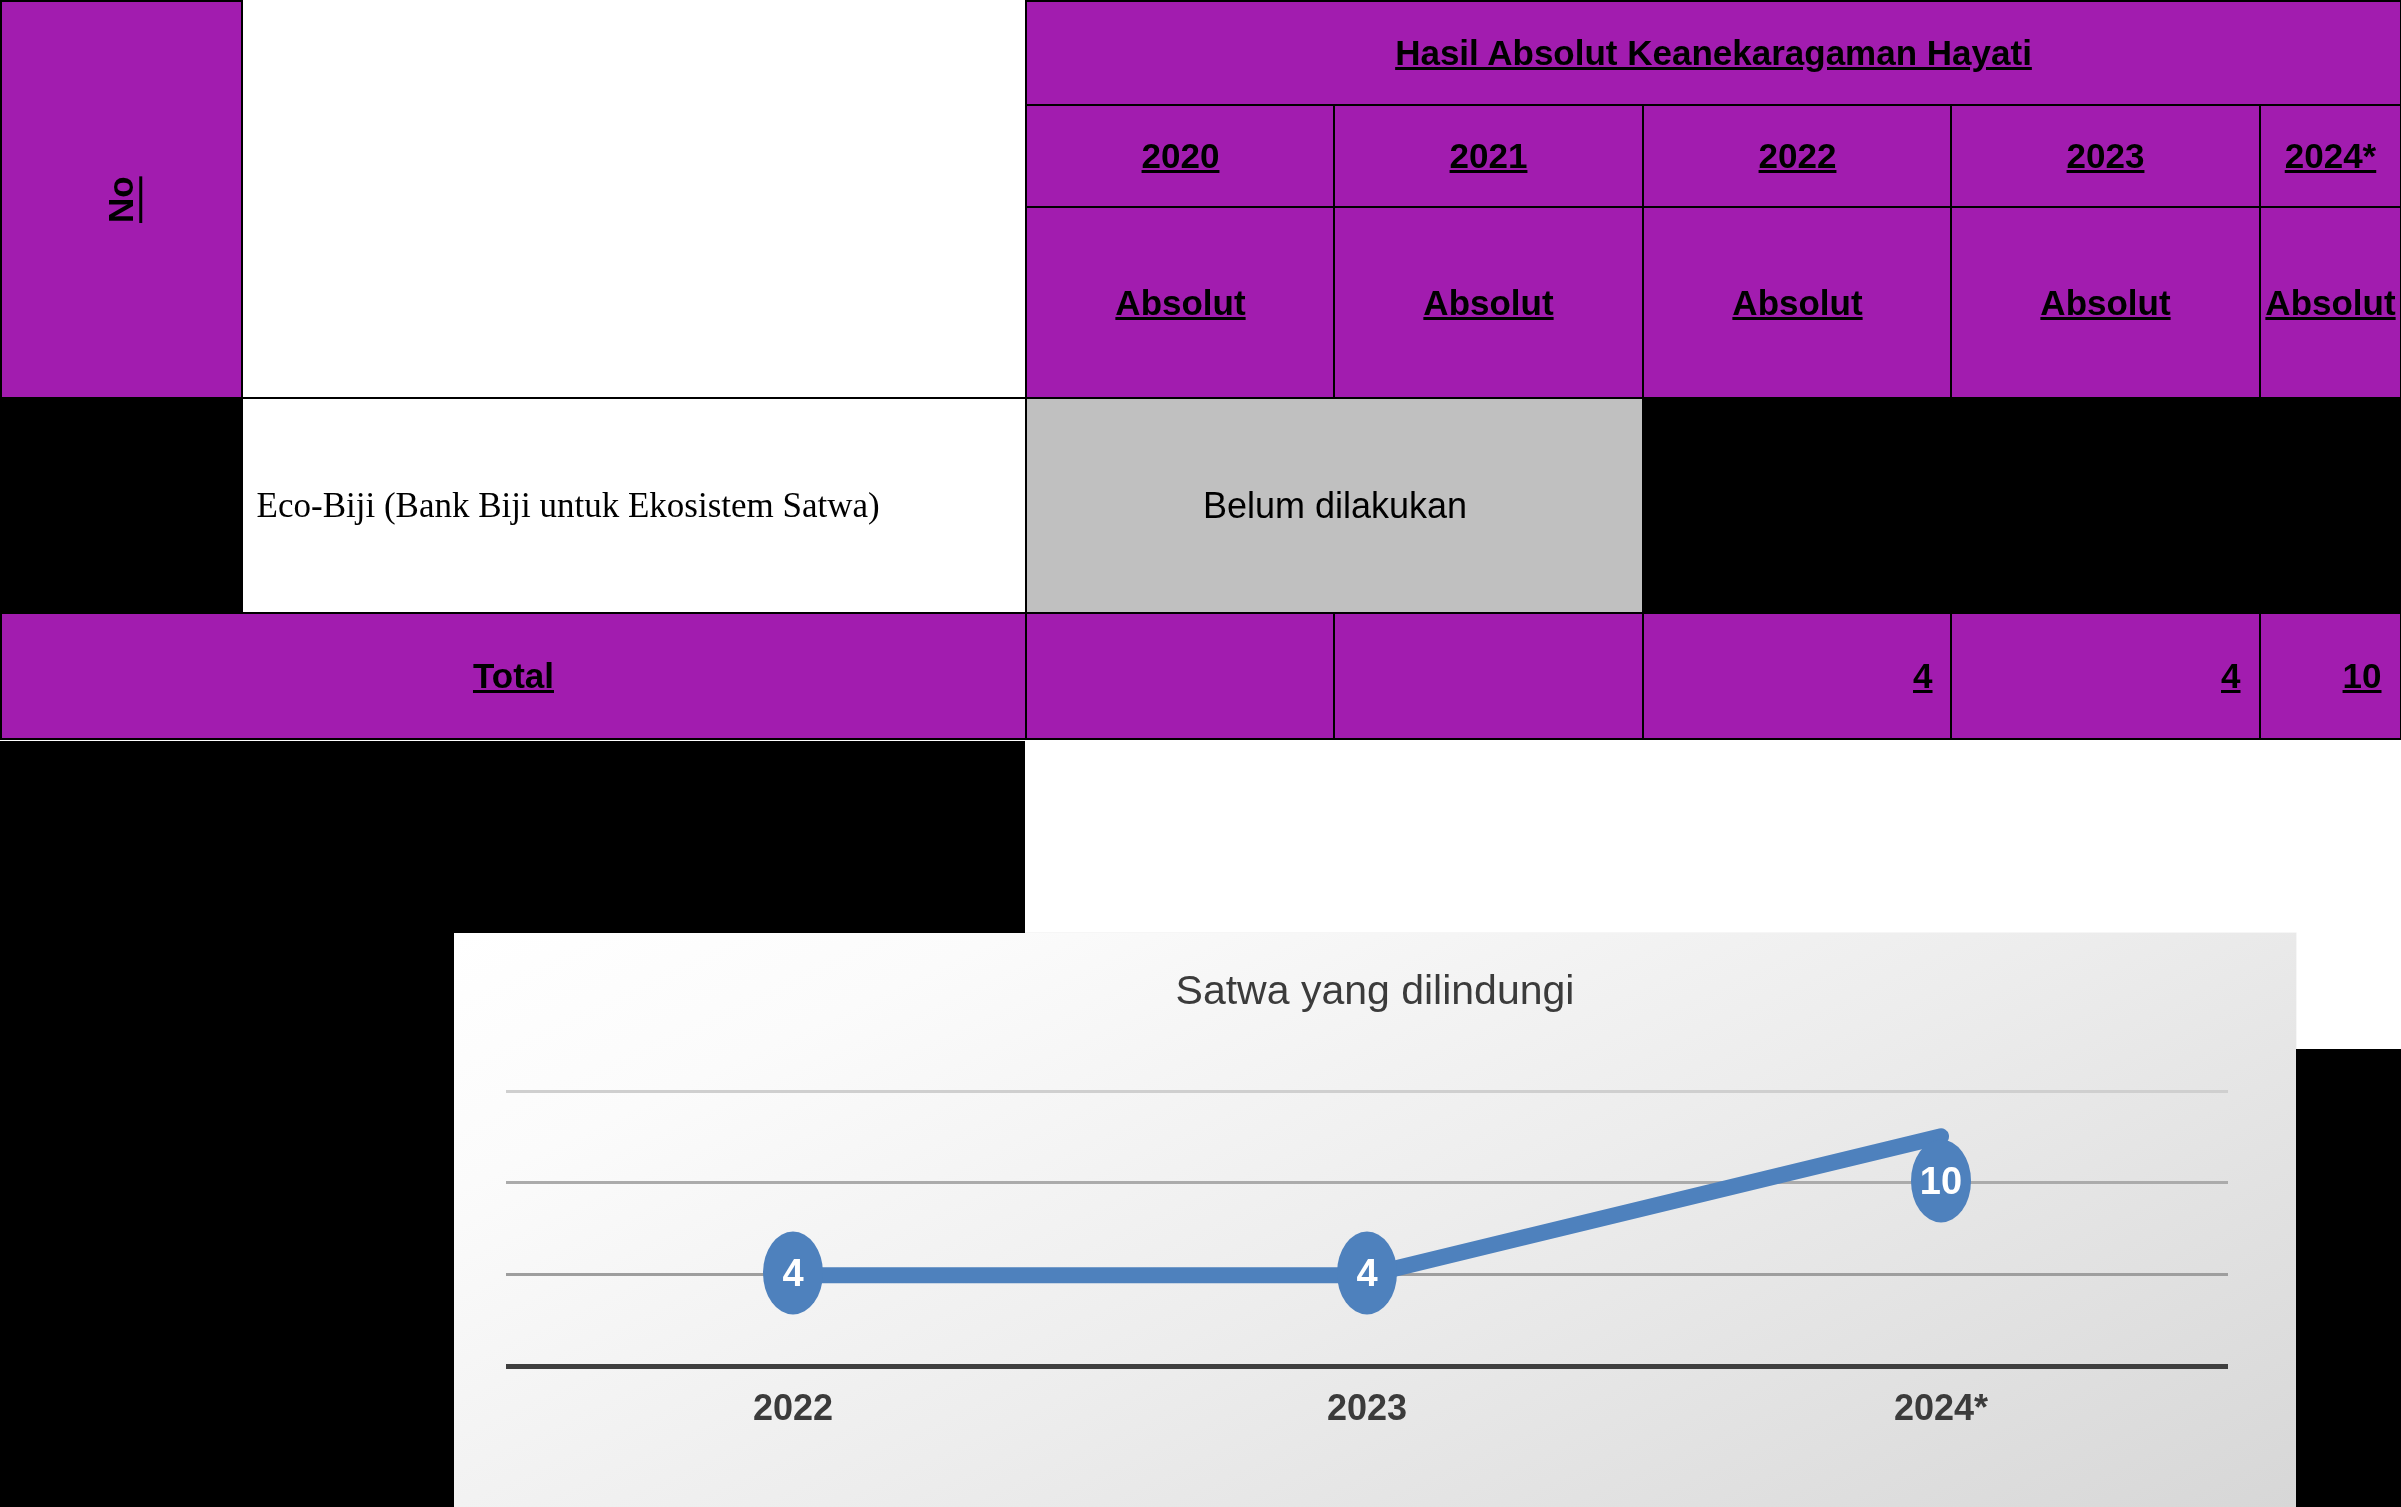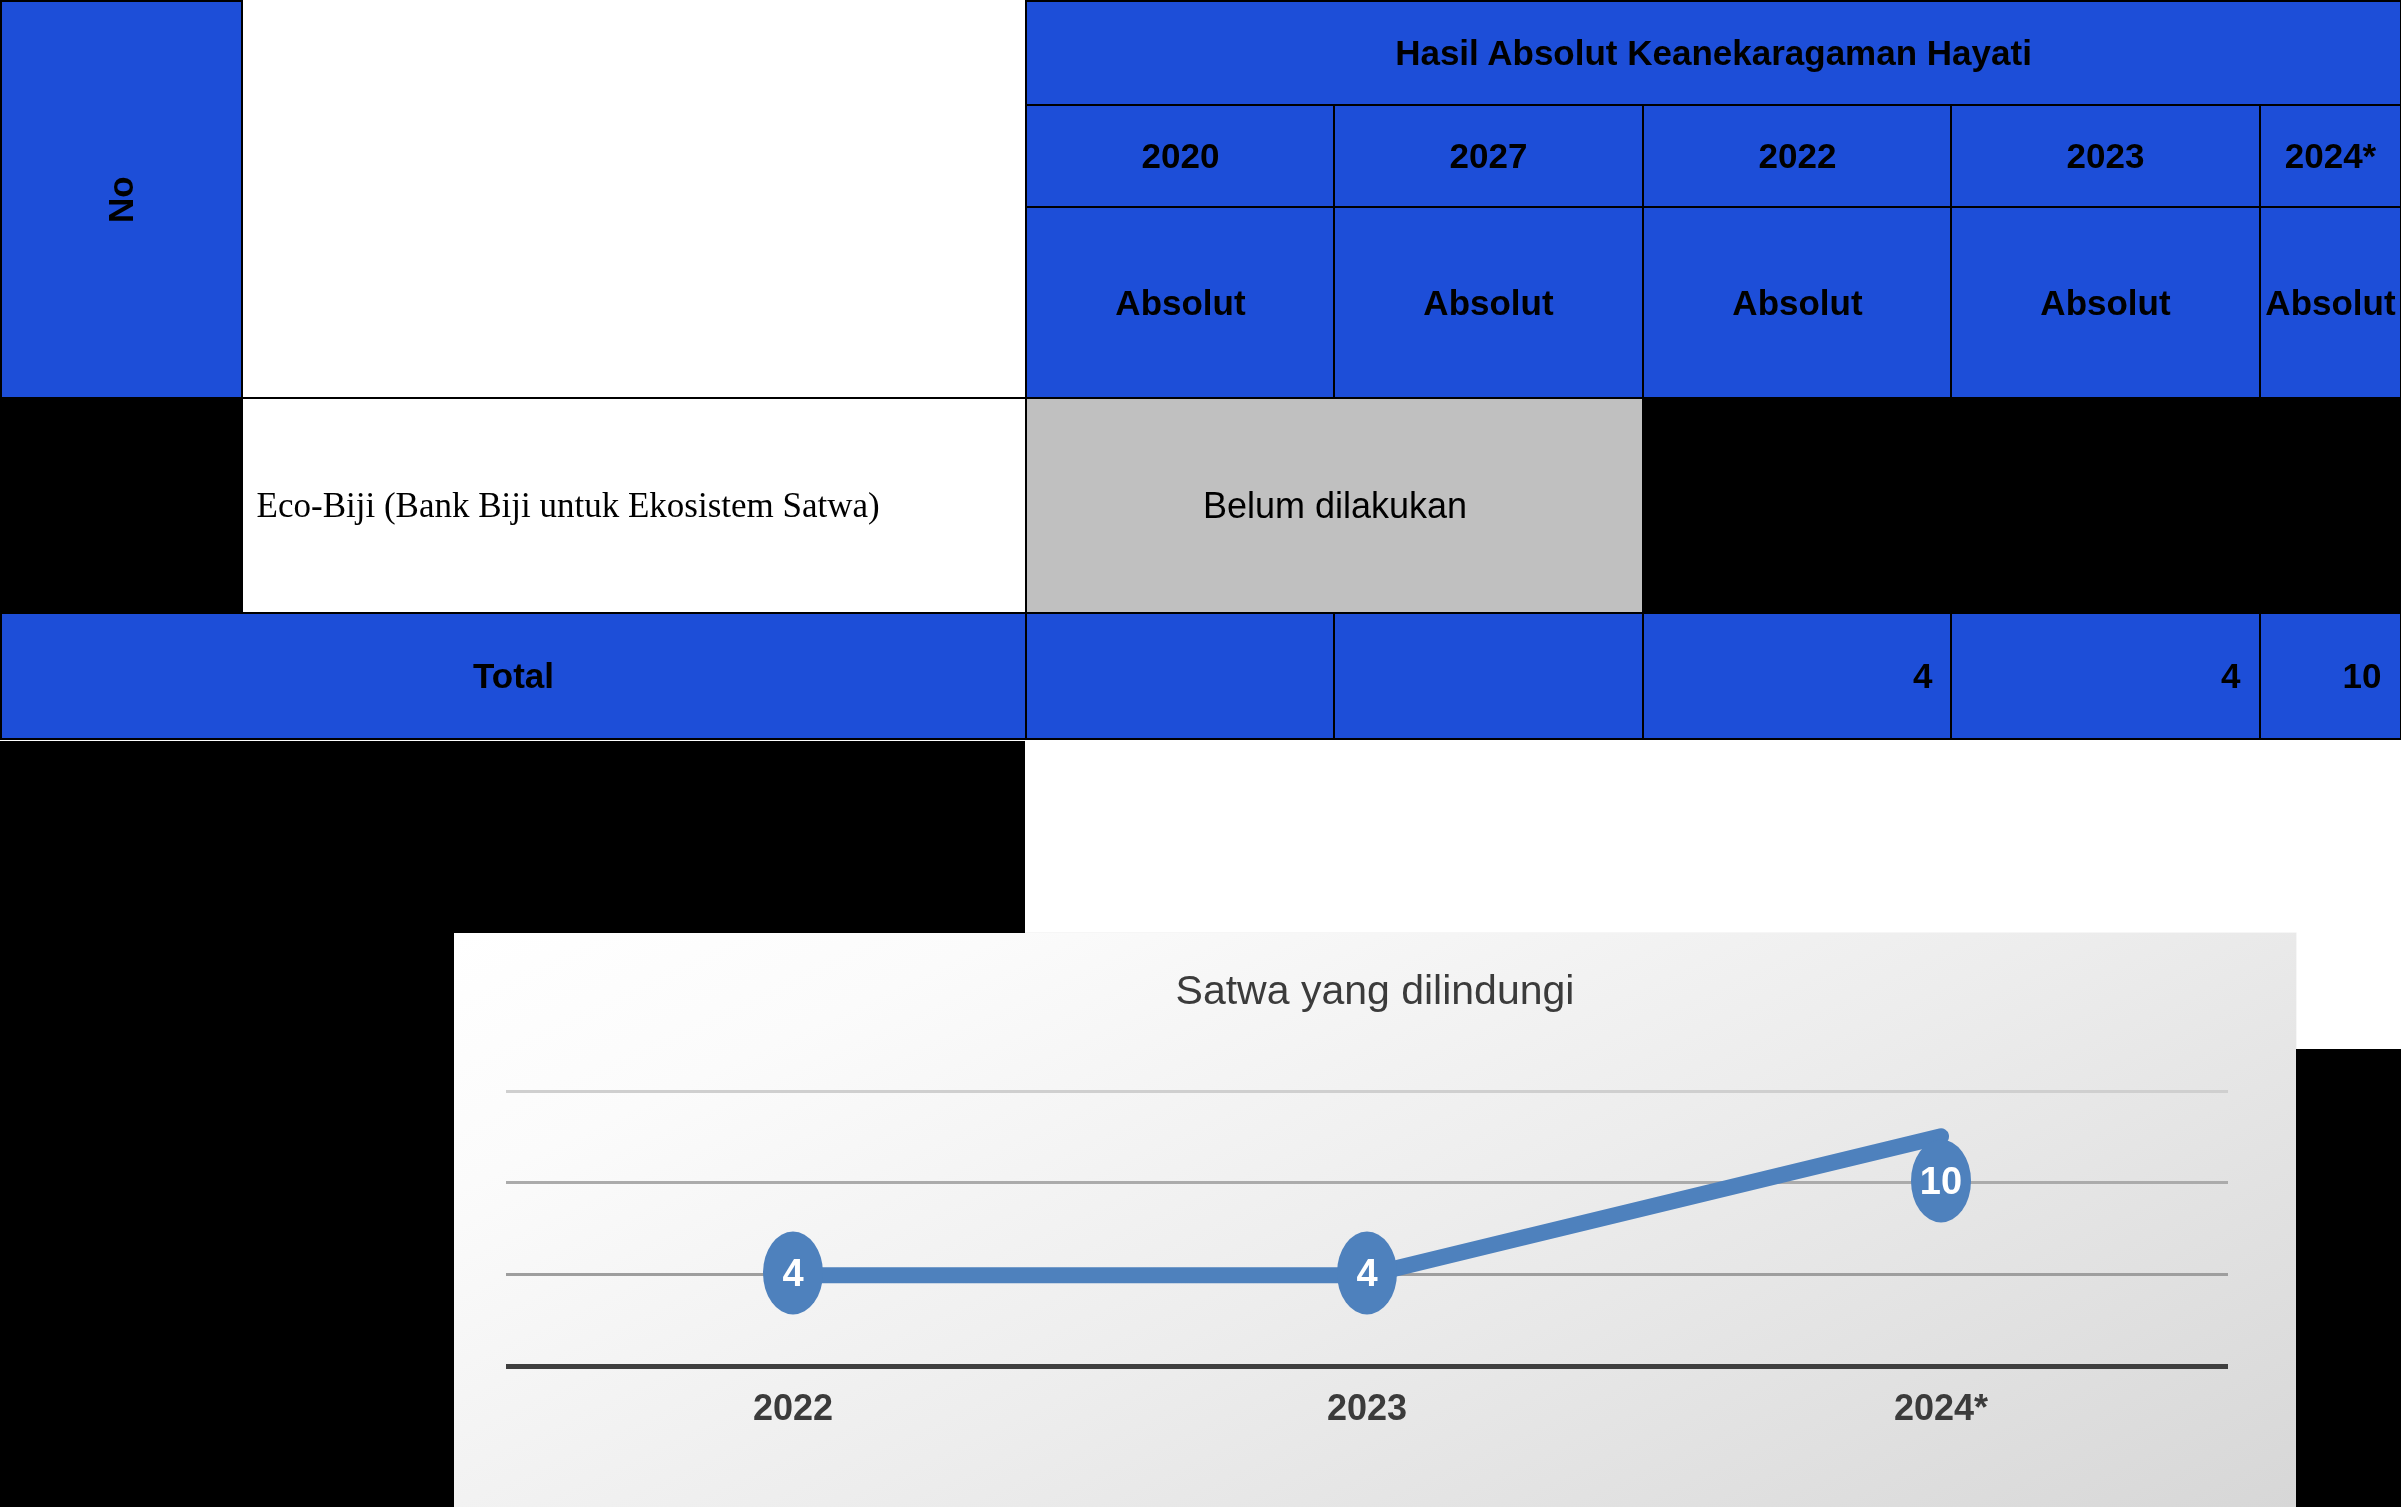--- a/index.html
+++ b/index.html
@@ -9,21 +9,21 @@
   
   .bg{position:absolute;}
   .bg-black{background:#000000;}
   .bg-white{background:#ffffff;}
 
   
   #tbl{position:absolute;left:0;top:0;width:2401px;height:741px;}
   .cell{position:absolute;box-sizing:border-box;border:2.5px solid #000;
         display:flex;align-items:center;justify-content:center;
         font-weight:bold;color:#000;font-size:35px;line-height:1.1;text-align:center;}
-  .green{background:#1d4ed8;}
+  .green{background:#a21caf;text-decoration:underline;}
   .whitec{background:#ffffff;font-family:Liberation Serif, serif;}
   .grayc{background:#C0C0C0;}
   .blackc{background:#000000;}
   .notbold{font-weight:normal;}
   .lefttxt{justify-content:flex-start;text-align:left;padding-left:13.6px;}
   .righttxt{justify-content:flex-end;text-align:right;padding-right:18.5px;}
   .vert{writing-mode:vertical-rl;transform:rotate(180deg);}
   .hide-on-black{color:#000000;}
 
   
@@ -63,21 +63,21 @@
   <div class="bg bg-black" style="left:2296px;top:1049px;width:106px;height:458px;"></div>
 
   <div id="tbl">
 
     <div class="cell green vert" style="left:0px;top:0px;width:243px;height:400px;">No</div>
 
 
     <div class="cell green" style="left:1025px;top:0px;width:1377px;height:106px;">Hasil Absolut Keanekaragaman Hayati</div>
 
     <div class="cell green" style="left:1025px;top:104px;width:311px;height:105px;">2020</div>
-    <div class="cell green" style="left:1333px;top:104px;width:311px;height:105px;">2027</div>
+    <div class="cell green" style="left:1333px;top:104px;width:311px;height:105px;">2021</div>
     <div class="cell green" style="left:1642px;top:104px;width:311px;height:105px;">2022</div>
     <div class="cell green" style="left:1950px;top:104px;width:311px;height:105px;">2023</div>
     <div class="cell green" style="left:2259px;top:104px;width:143px;height:105px;">2024*</div>
 
     <div class="cell green" style="left:1025px;top:206px;width:311px;height:194px;">Absolut</div>
     <div class="cell green" style="left:1333px;top:206px;width:311px;height:194px;">Absolut</div>
     <div class="cell green" style="left:1642px;top:206px;width:311px;height:194px;">Absolut</div>
     <div class="cell green" style="left:1950px;top:206px;width:311px;height:194px;">Absolut</div>
     <div class="cell green" style="left:2259px;top:206px;width:143px;height:194px;">Absolut</div>
 

